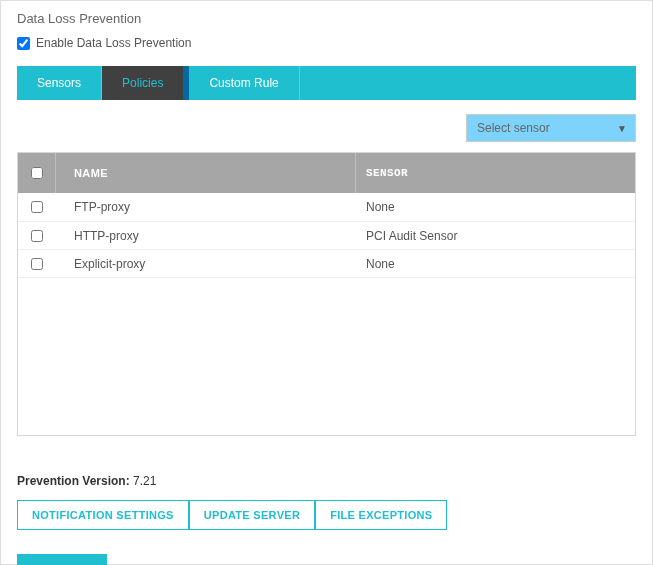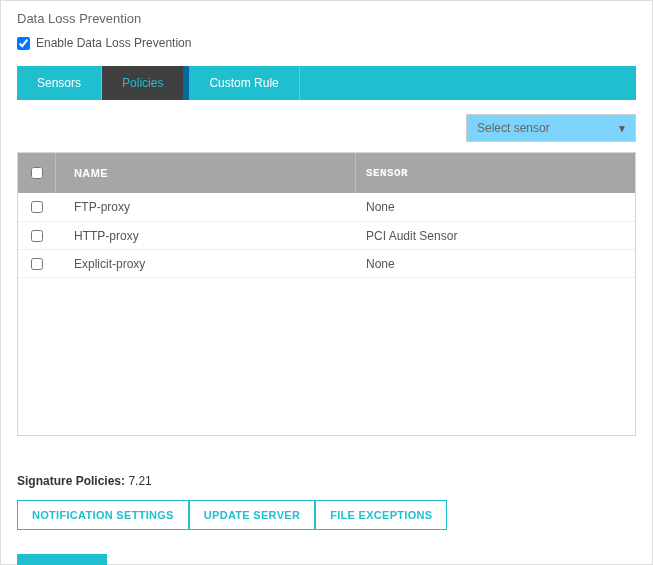--- a/index.html
+++ b/index.html
@@ -95,21 +95,21 @@
             <input type="checkbox" style="">
           </div>
         <div class="td-name">Explicit-proxy</div>
         <div class="td-sensor">None</div>
       </div>
       <div class="table-empty"></div>
     </div>
   </div>
 
   <div class="sig-row">
-    <span class="label">Signature Policies:</span>
+    <span class="label">Prevention Version:</span>
     <span>7.21</span>
   </div>
 
   <div class="action-row">
     <button class="btn-outline">NOTIFICATION SETTINGS</button>
     <button class="btn-outline">UPDATE SERVER</button>
     <button class="btn-outline">FILE EXCEPTIONS</button>
   </div>
 
   <div class="save-row">

